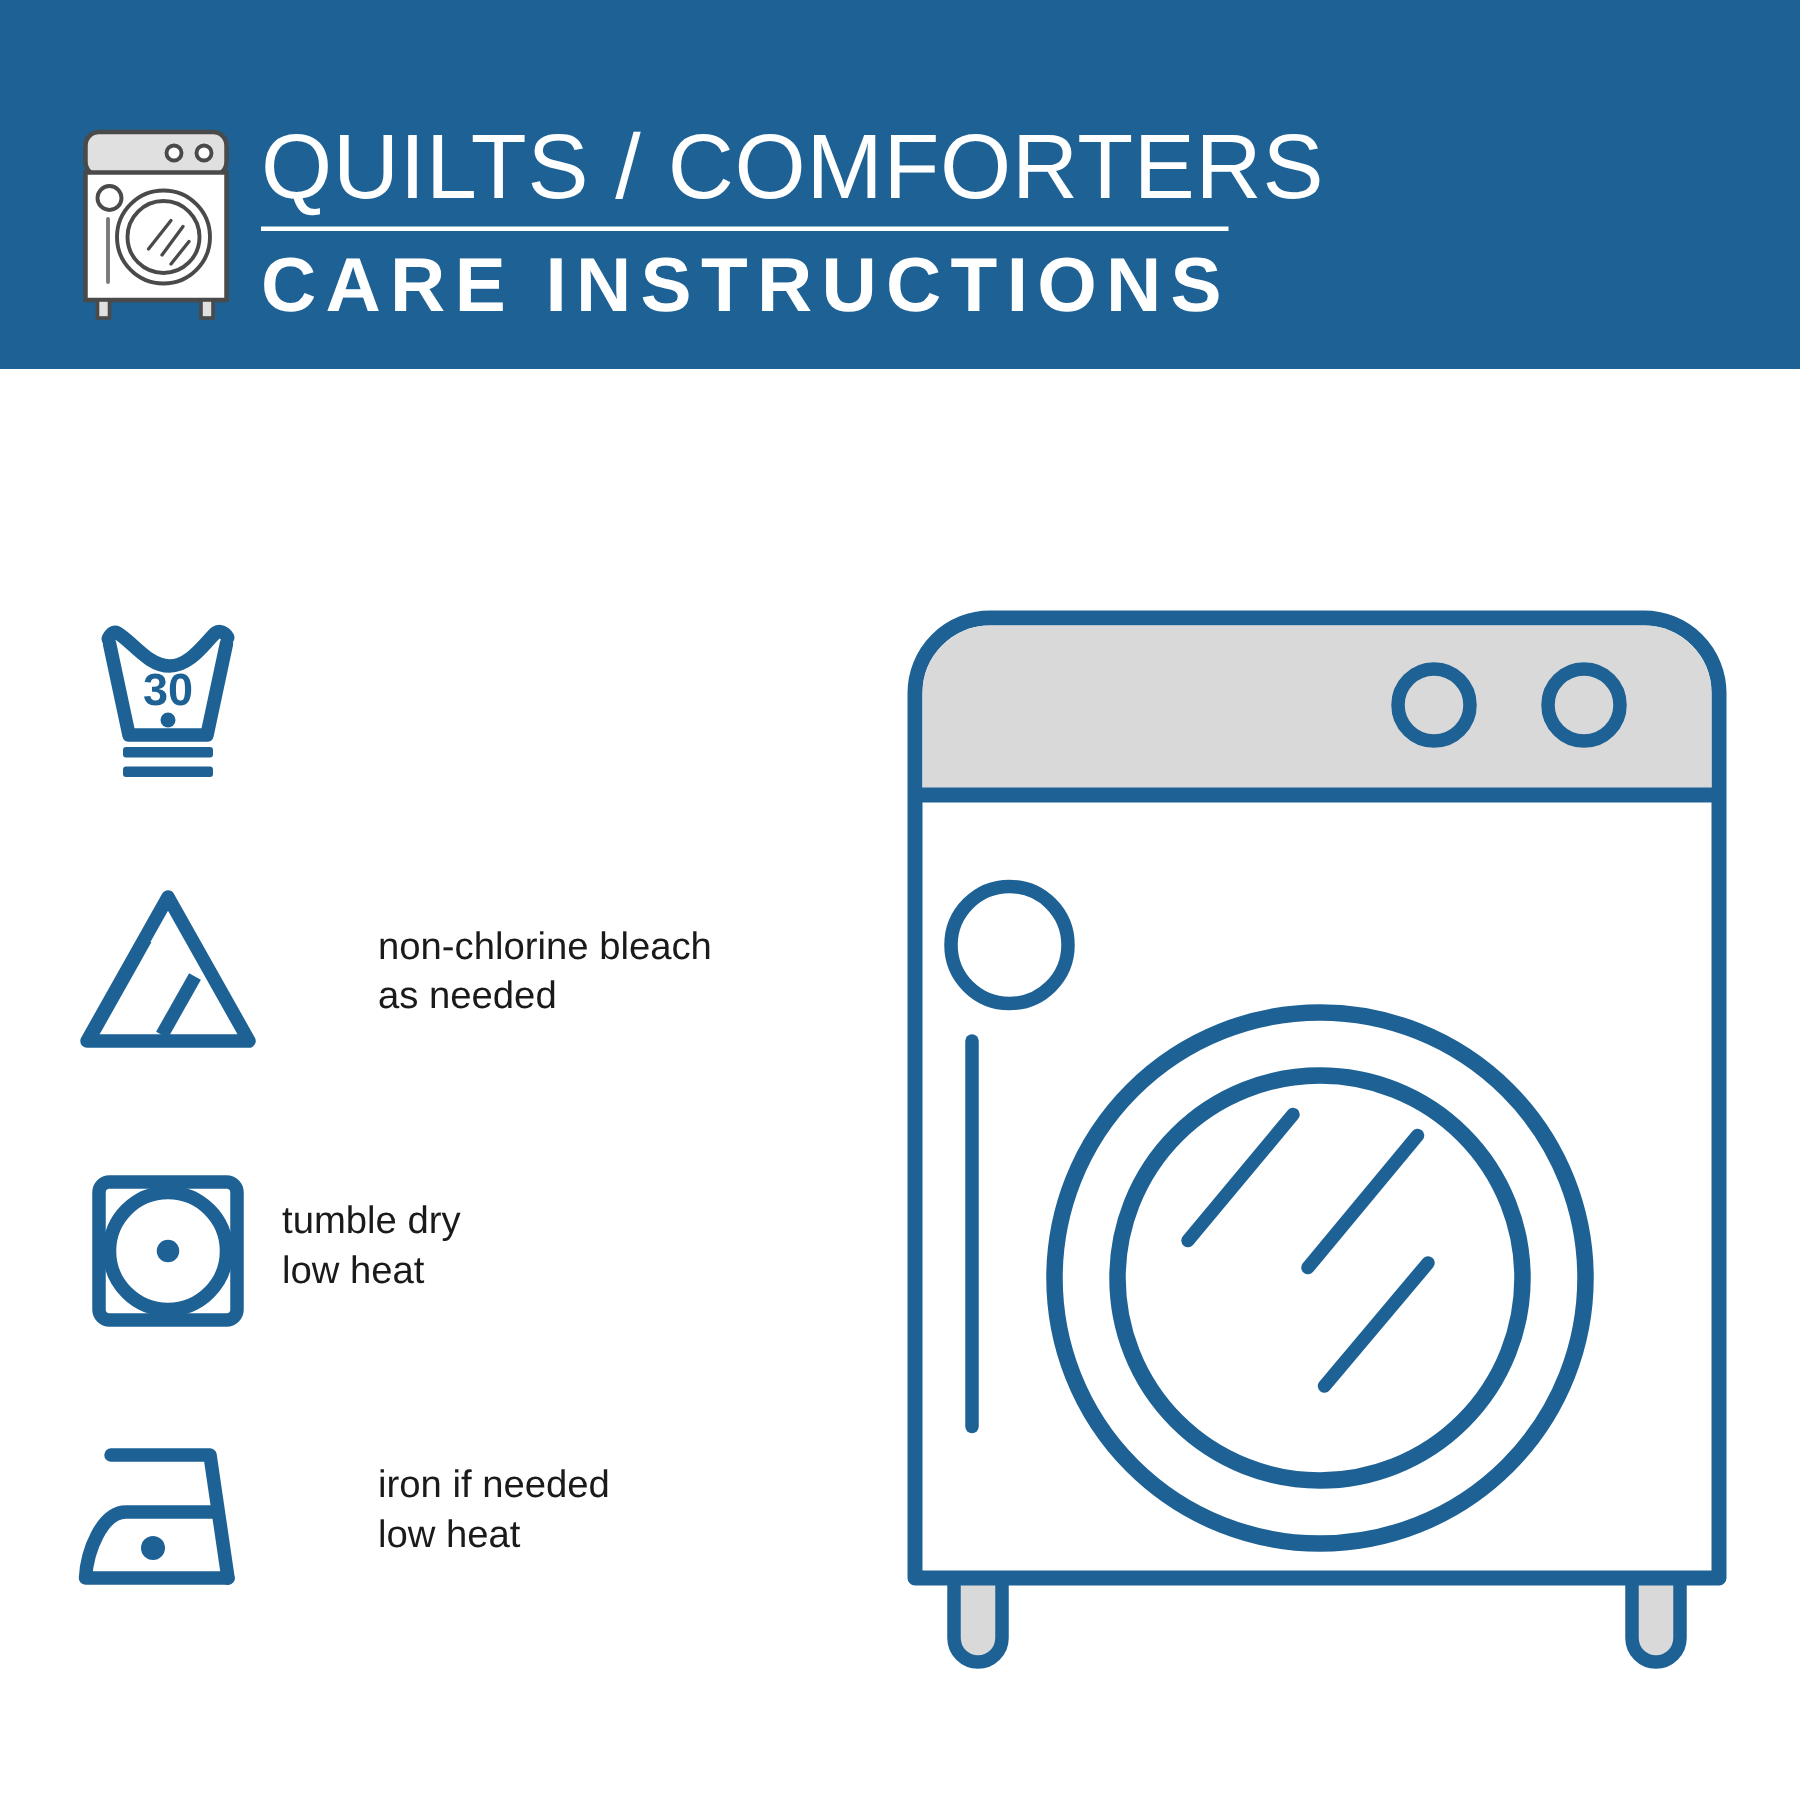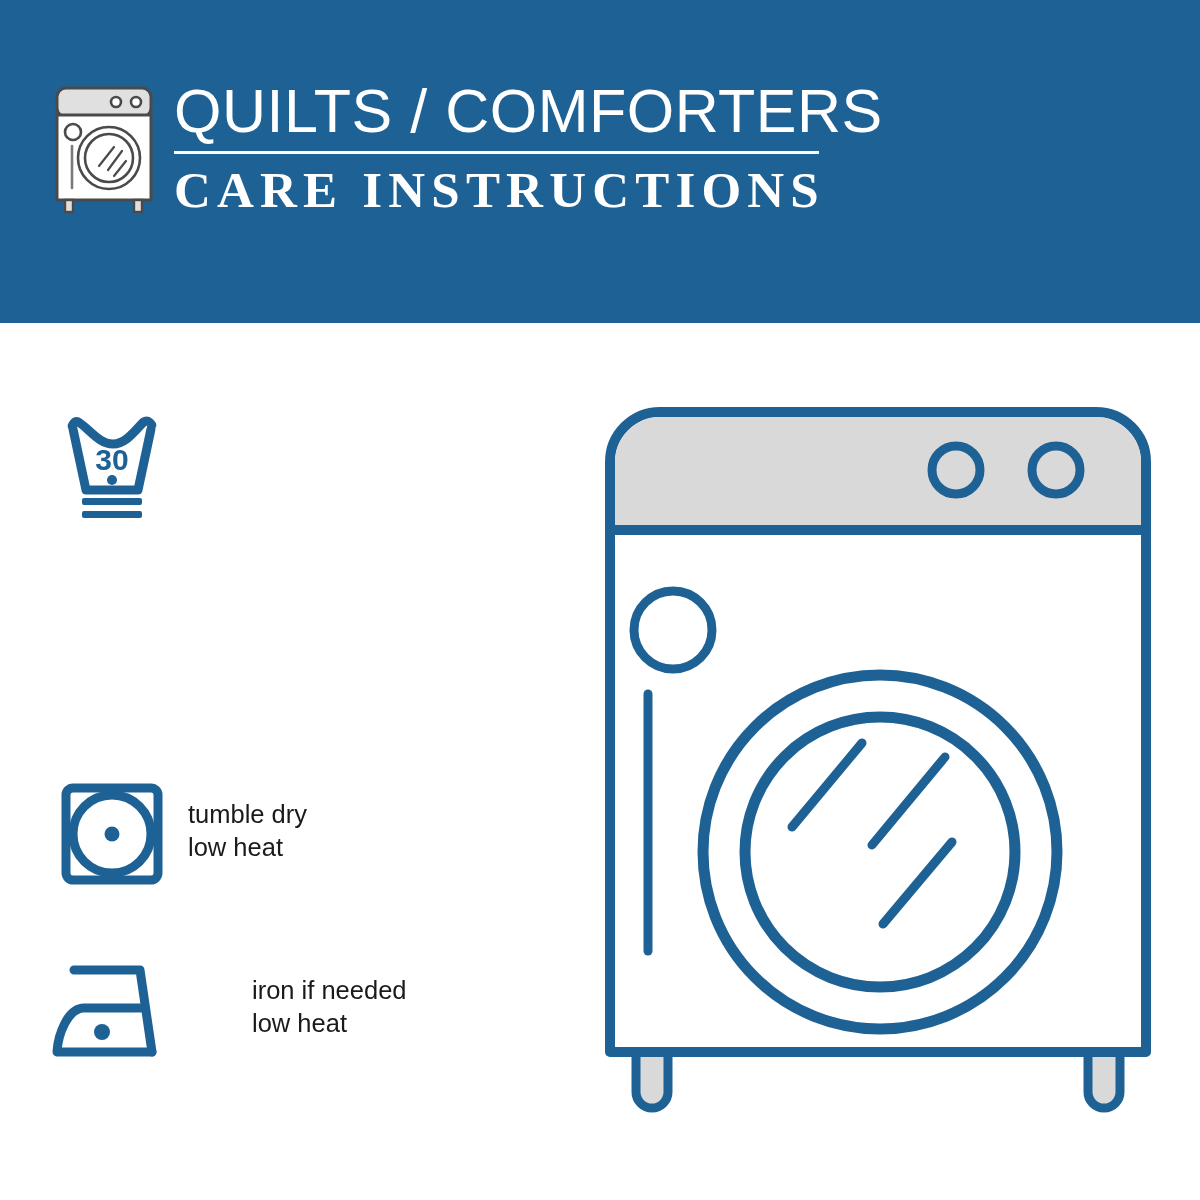--- a/index.html
+++ b/index.html
@@ -14,21 +14,21 @@
     overflow: hidden;
     position: relative;
   }
 
   
   .header {
     position: absolute;
     left: 0;
     top: 0;
     width: 1200px;
-    height: 323px;
+    height: 246px;
     background: #1E6295;
     box-sizing: border-box;
   }
   .header-inner {
     position: absolute;
     left: 52px;
     top: 78px;
     display: flex;
     align-items: flex-start;
   }
@@ -59,21 +59,21 @@
     margin-top: 7px;
     margin-bottom: 8px;
   }
   .title-line2 {
     color: #ffffff;
     font-size: 51px;
     line-height: 56px;
     font-weight: 700;
     letter-spacing: 6.2px;
     white-space: nowrap;
-    font-family: Liberation Serif, serif;
+    font-family: Liberation Sans, sans-serif;
   }
 
   
   .care-list {
     position: absolute;
     left: 0;
     top: 287px;
     width: 560px;
     height: 913px;
   }
@@ -167,20 +167,29 @@
 
       <text x="64" y="58" fill="#1E6295" font-family="Liberation Sans, sans-serif" font-size="30" font-weight="700" text-anchor="middle">30</text>
 
       <circle cx="64" cy="68" r="5" fill="#1E6295"></circle>
 
       <rect x="34" y="86" width="60" height="7" rx="2" fill="#1E6295"></rect>
       <rect x="34" y="99" width="60" height="7" rx="2" fill="#1E6295"></rect>
     </svg>
   </div>
 
+  <div class="care-row r1">
+    <svg class="care-symbol" viewBox="0 0 128 118" aria-hidden="true">
+      <path d="M64 8 L 118 104 L 10 104 Z" fill="none" stroke="#1E6295" stroke-width="9" stroke-linejoin="round"></path>
+      <line x1="49" y1="36" x2="13" y2="100" stroke="#1E6295" stroke-width="9" stroke-linecap="butt"></line>
+      <line x1="82" y1="61" x2="60" y2="100" stroke="#1E6295" stroke-width="9" stroke-linecap="butt"></line>
+    </svg>
+    <div class="care-text">non-chlorine bleach
+as needed</div>
+  </div>
 
   <div class="care-row r2">
     <svg class="care-symbol" viewBox="0 0 128 118" aria-hidden="true">
       <rect x="18" y="11" width="92" height="92" rx="7" ry="7" fill="none" stroke="#1E6295" stroke-width="9"></rect>
       <circle cx="64" cy="57" r="39" fill="none" stroke="#1E6295" stroke-width="9"></circle>
       <circle cx="64" cy="57" r="7.5" fill="#1E6295"></circle>
     </svg>
     <div class="care-text">tumble dry
 low heat</div>
   </div>

